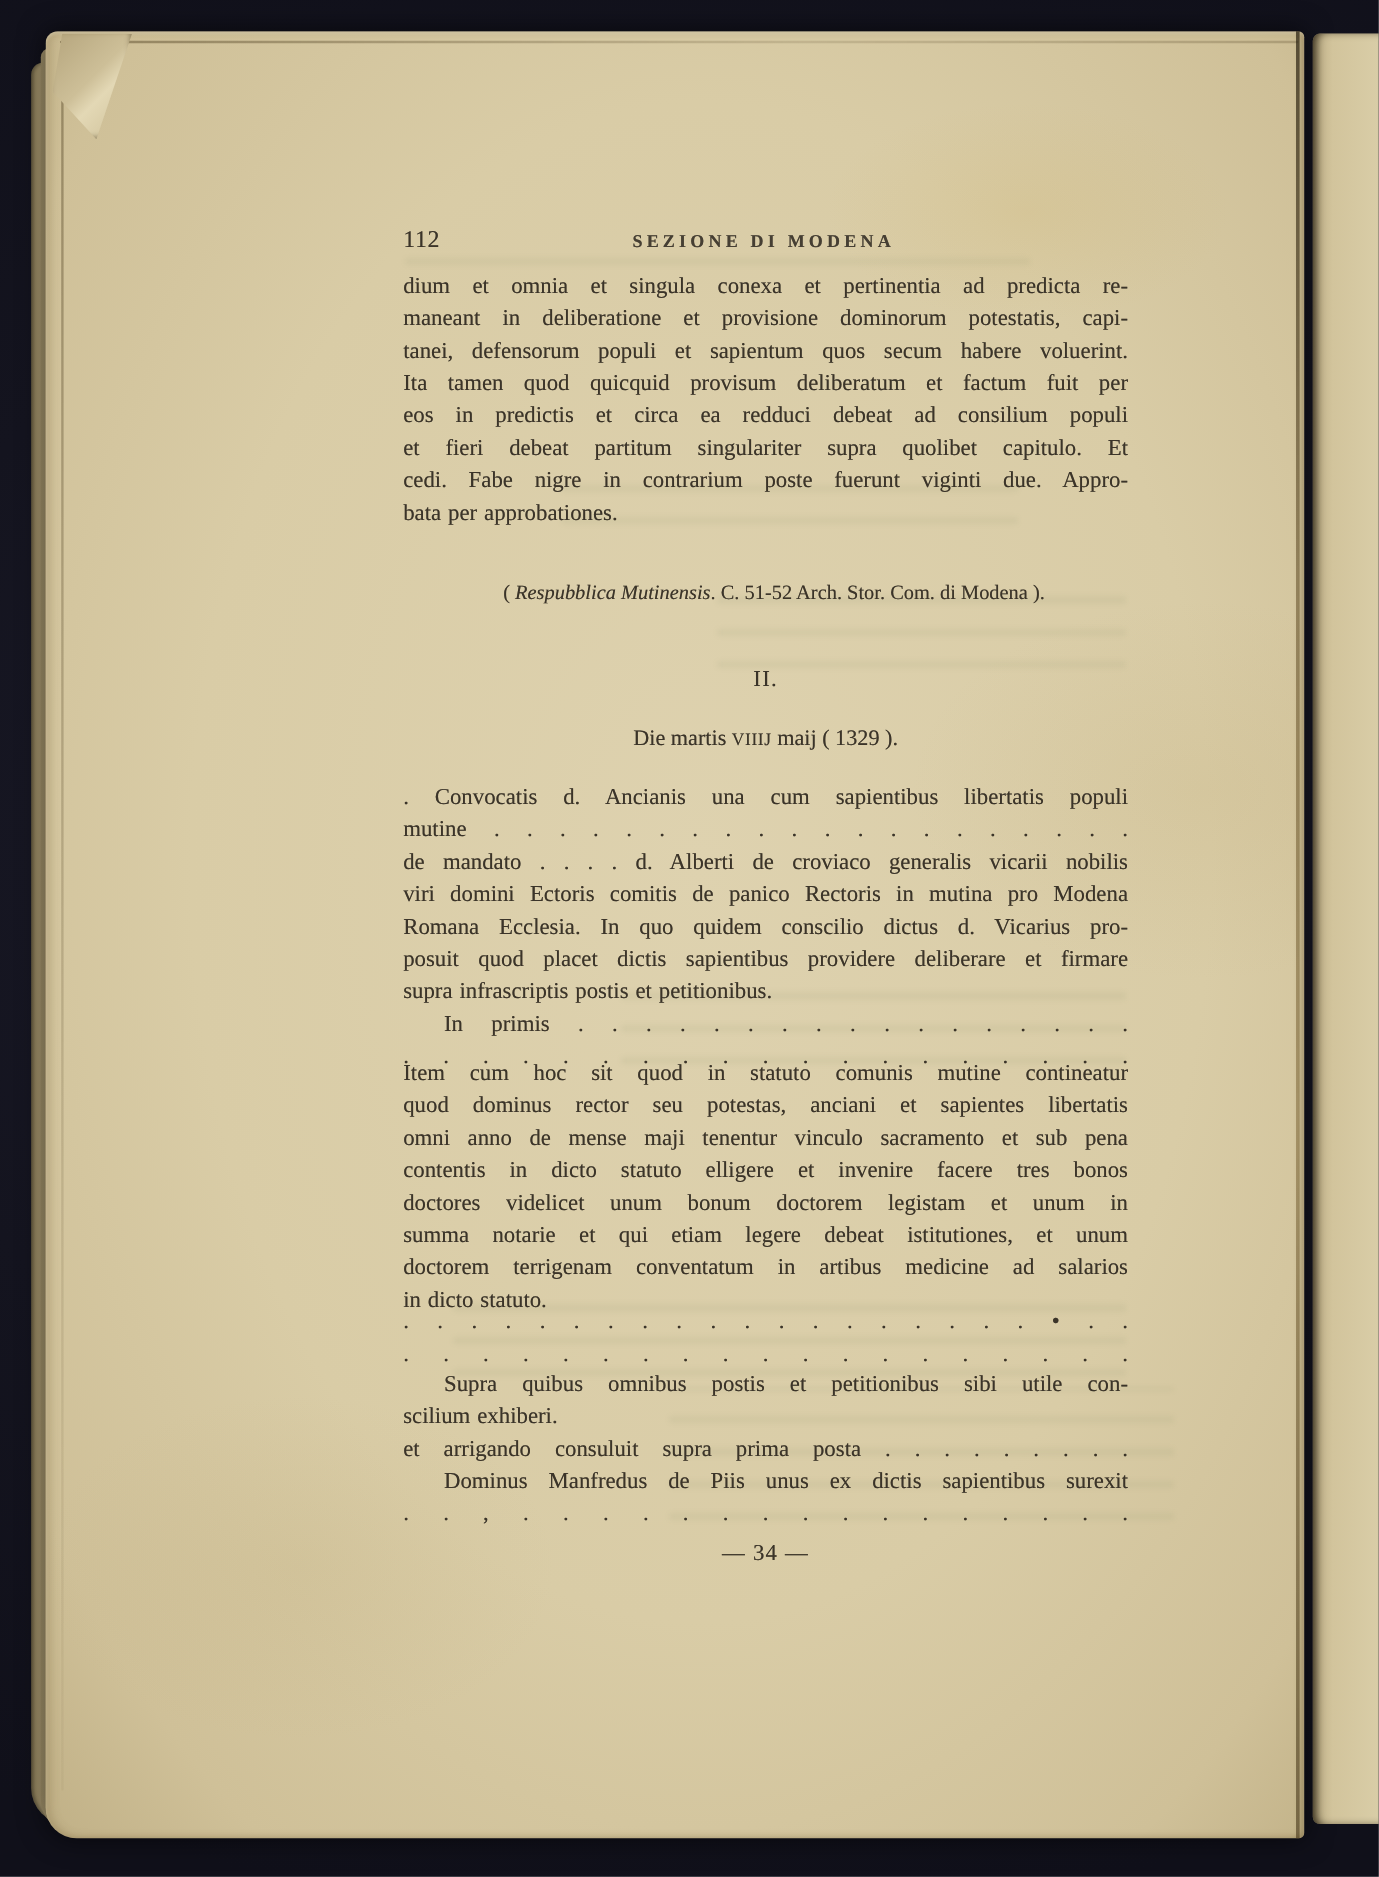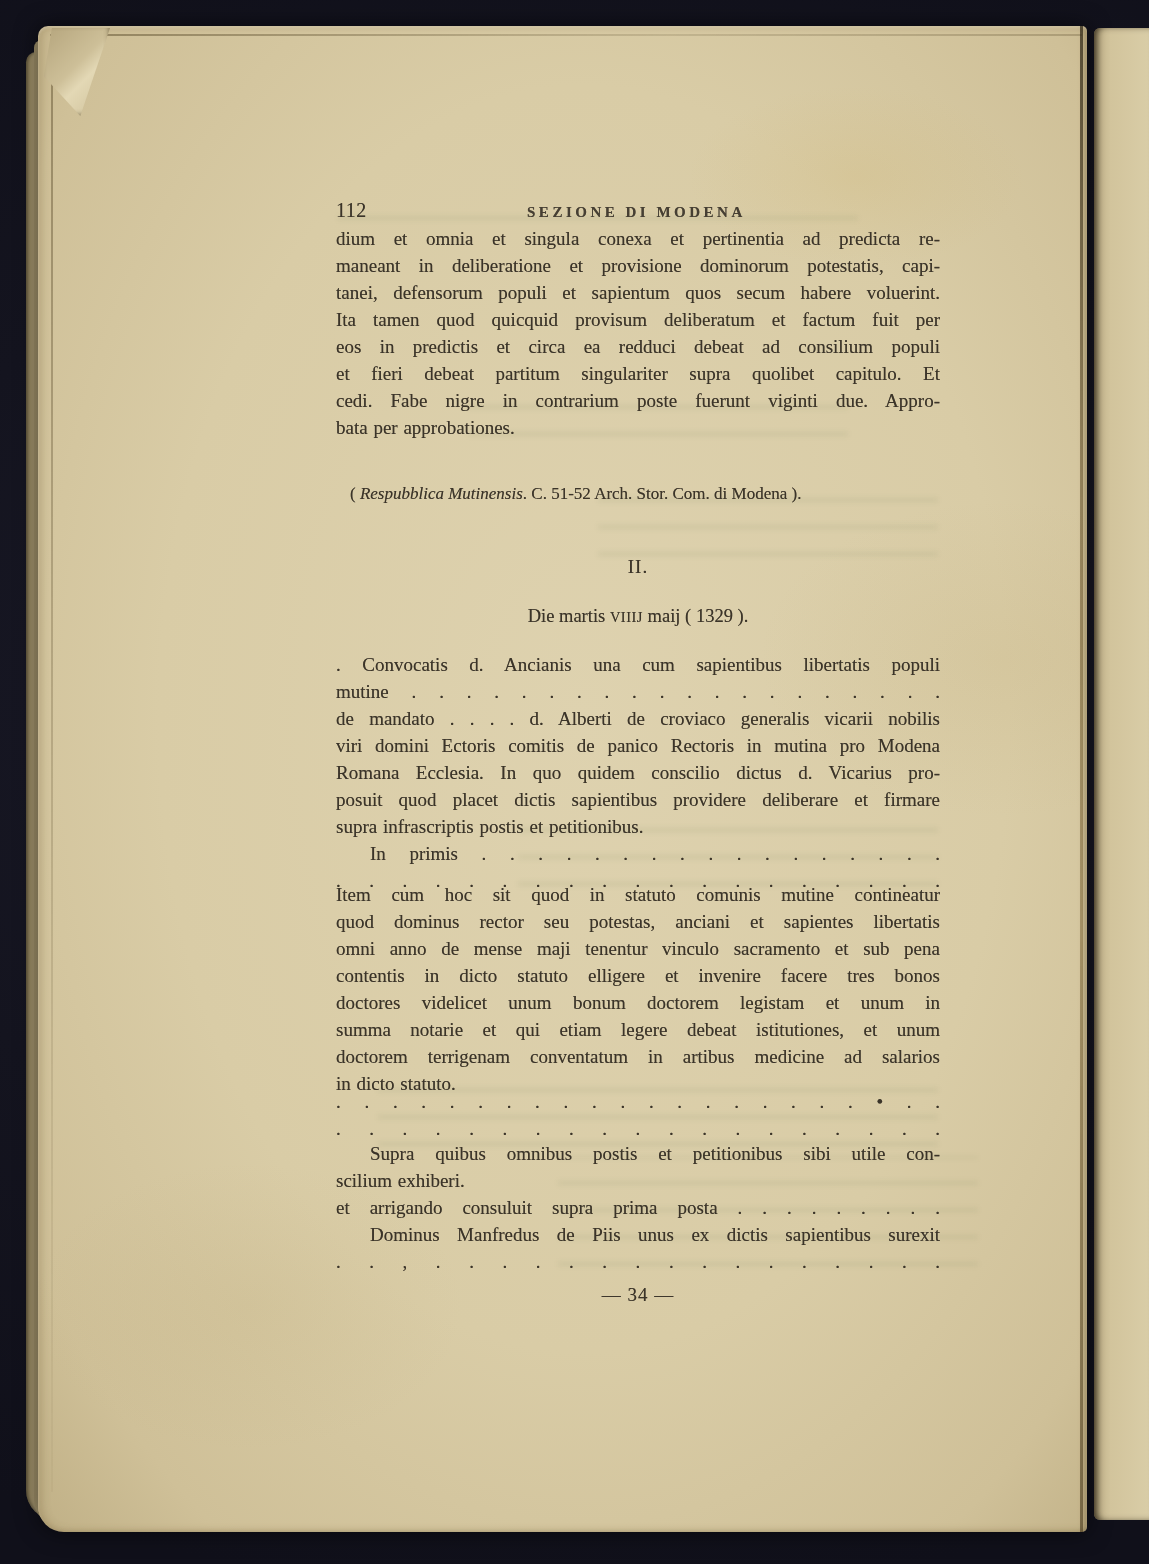--- a/index.html
+++ b/index.html
@@ -82,21 +82,21 @@
   .header-row{display:flex;align-items:baseline;}
   .pageno{font-size:20px;letter-spacing:.5px;}
   .running-title{
     flex:1;text-align:center;font-size:15px;font-weight:bold;
     letter-spacing:3.5px;color:#463f33;padding-right:34px;
   }
   .line{height:27px;line-height:27px;font-size:19px;text-align:justify;text-align-last:justify;
         word-spacing:1px;overflow:hidden;white-space:nowrap;}
   .line.left{text-align:right;text-align-last:left;}
   .line.indent{text-indent:34px;}
-  .citation{font-size:17px;line-height:24px;text-indent:14px;}
+  .citation{font-size:17px;line-height:24px;text-indent:14px;text-align:center;}
   .citation i{font-style:italic;}
   .section-no{text-align:center;font-size:19px;letter-spacing:1px;}
   .dateline{text-align:center;font-size:18.5px;}
   .dateline .smallcaps{font-size:14.5px;letter-spacing:.5px;}
   .footer-no{text-align:center;font-size:19px;letter-spacing:1px;}
 </style>
 </head>
 <body>
 
 <div class="under-pages"></div>
@@ -110,21 +110,21 @@
 
   <div class="smudge" style="left:300px;top:188px;width:520px;height:16px;"></div>
   <div class="smudge" style="left:430px;top:360px;width:380px;height:60px;"></div>
   <div class="smudge" style="left:560px;top:470px;width:340px;height:70px;"></div>
   <div class="smudge" style="left:480px;top:780px;width:420px;height:90px;"></div>
   <div class="smudge" style="left:340px;top:1050px;width:560px;height:80px;"></div>
   <div class="smudge" style="left:520px;top:1130px;width:420px;height:120px;"></div>
 
   <div class="textblock">
 
-    <div class="abs header-row" style="top:173px;">
+    <div class="abs header-row" style="top:163px;">
       <span class="pageno">112</span>
       <span class="running-title">SEZIONE DI MODENA</span>
     </div>
 
     <div class="abs" style="top:199px;">
         <div class="line">dium et omnia et singula conexa et pertinentia ad predicta re-</div>
         <div class="line">maneant in deliberatione et provisione dominorum potestatis, capi-</div>
         <div class="line">tanei, defensorum populi et sapientum quos secum habere voluerint.</div>
         <div class="line">Ita tamen quod quicquid provisum deliberatum et factum fuit per</div>
         <div class="line">eos in predictis et circa ea redduci debeat ad consilium populi</div>

